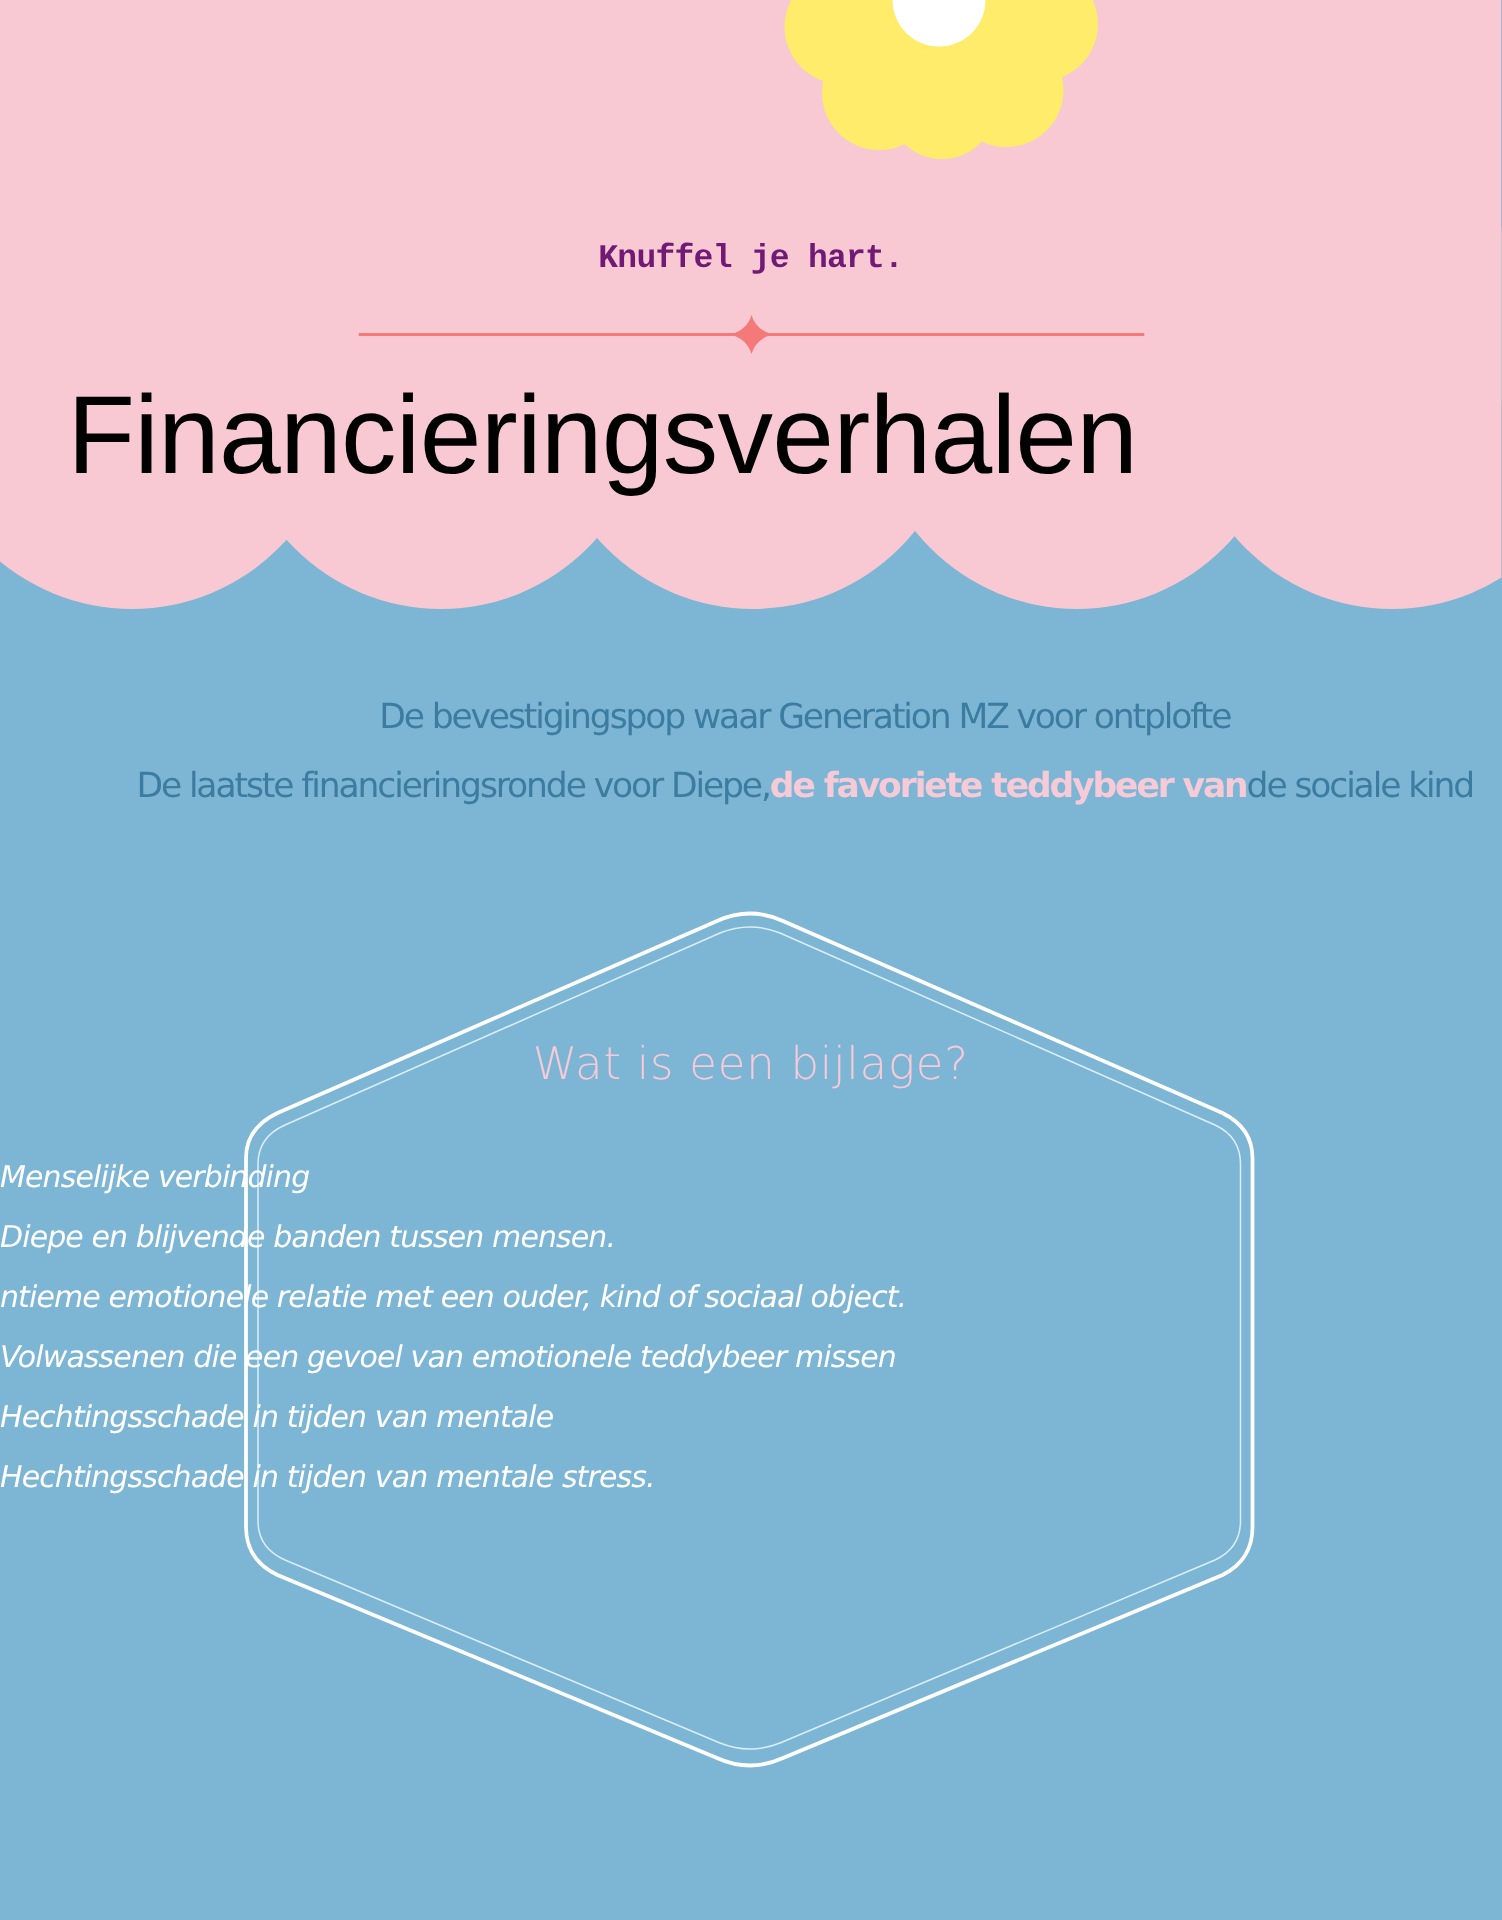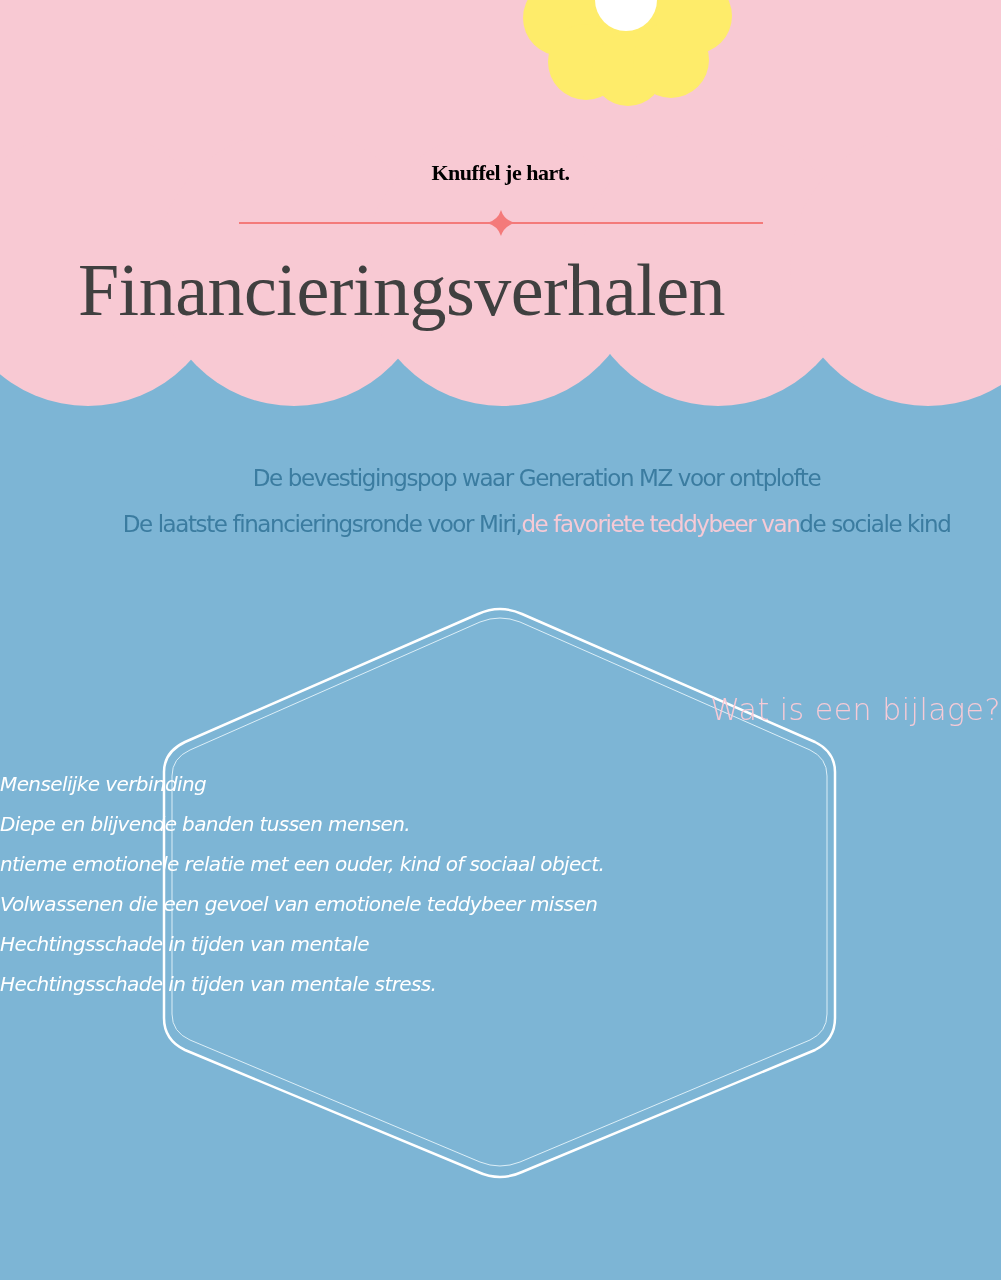--- a/index.html
+++ b/index.html
@@ -6,43 +6,43 @@
   body {
     width: 1001px; height: 1280px; overflow: hidden; position: relative;
     background: #7db5d5;
     font-family: "DejaVu Sans", sans-serif;
   }
   .hero-bg {
     position: absolute; left: 0; top: 0; width: 1001px; height: 420px;
   }
   .tagline {
     position: absolute; top: 160px; left: 0; width: 1001px; text-align: center;
-    font-family: Liberation Serif, serif; font-weight: bold; font-size: 22px;
-    color: #000000; letter-spacing: -0.5px;
+    font-family: Liberation Mono, monospace; font-weight: bold; font-size: 22px;
+    color: #701a75; letter-spacing: -0.5px;
   }
   .divider {
     position: absolute; top: 210px; left: 239px; width: 524px; height: 26px;
   }
   .main-title {
     position: absolute; top: 244px; left: 0; width: 803px; text-align: center;
-    font-family: Liberation Serif, serif; font-size: 74px; color: #404040;
+    font-family: Liberation Sans, sans-serif; font-size: 74px; color: #000000;
     letter-spacing: -0.5px; line-height: 92px;
   }
   .subtitle {
     position: absolute; top: 455px; left: 0; width: 1001px; text-align: center;
     font-family: "DejaVu Sans", sans-serif; font-size: 23px; color: #3b7ca0;
     letter-spacing: -1.4px; line-height: 46px; padding-left: 36px;
   }
-  .subtitle .accent { color: #f6cad6; }
+  .subtitle .accent { color: #f6cad6; font-weight: bold; }
   .hexagon {
     position: absolute; left: 0; top: 0; width: 1001px; height: 1280px;
     pointer-events: none;
   }
   .section-heading {
-    position: absolute; top: 692px; left: 0; width: 1001px; text-align: right;
+    position: absolute; top: 692px; left: 0; width: 1001px; text-align: center;
     font-family: "DejaVu Sans", sans-serif; font-size: 30px; color: #f6cad6;
     letter-spacing: 0.5px; font-weight: 300;
   }
   .body-lines {
     position: absolute; top: 764px; left: 0; width: 1001px; text-align: left;
     font-family: "DejaVu Sans", sans-serif; font-size: 20px; color: #ffffff;
     line-height: 40px; letter-spacing: -0.6px; font-style: italic;
   }
   .body-lines div { white-space: nowrap; }
 </style>
@@ -75,21 +75,21 @@
 
 <svg class="divider" viewBox="0 0 524 26" xmlns="http://www.w3.org/2000/svg">
   <line x1="0" y1="13" x2="524" y2="13" stroke="#f47a7a" stroke-width="2"></line>
   <path d="M262 0 Q265 10 276 13 Q265 16 262 26 Q259 16 248 13 Q259 10 262 0 Z" fill="#f47a7a"></path>
 </svg>
 
 <div class="main-title">Financieringsverhalen</div>
 
 <div class="subtitle">
   <div>De bevestigingspop waar Generation MZ voor ontplofte</div>
-  <div><span>De laatste financieringsronde voor Miri,</span><span class="accent">de favoriete teddybeer van</span><span>de sociale kind</span></div>
+  <div><span>De laatste financieringsronde voor Diepe,</span><span class="accent">de favoriete teddybeer van</span><span>de sociale kind</span></div>
 </div>
 
 <svg class="hexagon" viewBox="0 0 1001 1280" xmlns="http://www.w3.org/2000/svg">
   <path d="M478 614 Q500 604 522 614 L815 742 Q835 752 835 772 L835 1018 Q835 1040 815 1050 L522 1172 Q500 1182 478 1172 L185 1050 Q164 1040 164 1018 L164 772 Q164 752 185 742 Z" fill="none" stroke="#ffffff" stroke-width="2.5"></path>
   <path d="M480 622 Q500 614 520 622 L810 750 Q827 758 827 776 L827 1014 Q827 1032 810 1040 L520 1162 Q500 1170 480 1162 L190 1040 Q172 1032 172 1014 L172 776 Q172 758 190 750 Z" fill="none" stroke="#dceef7" stroke-width="1"></path>
 </svg>
 
 <div class="section-heading">Wat is een bijlage?</div>
 
 <div class="body-lines">

